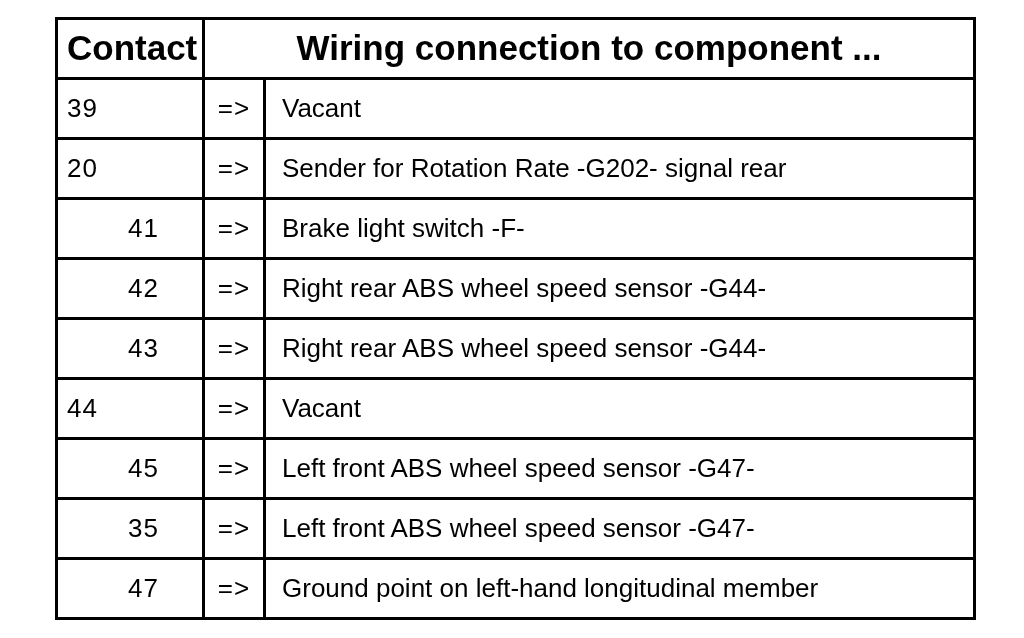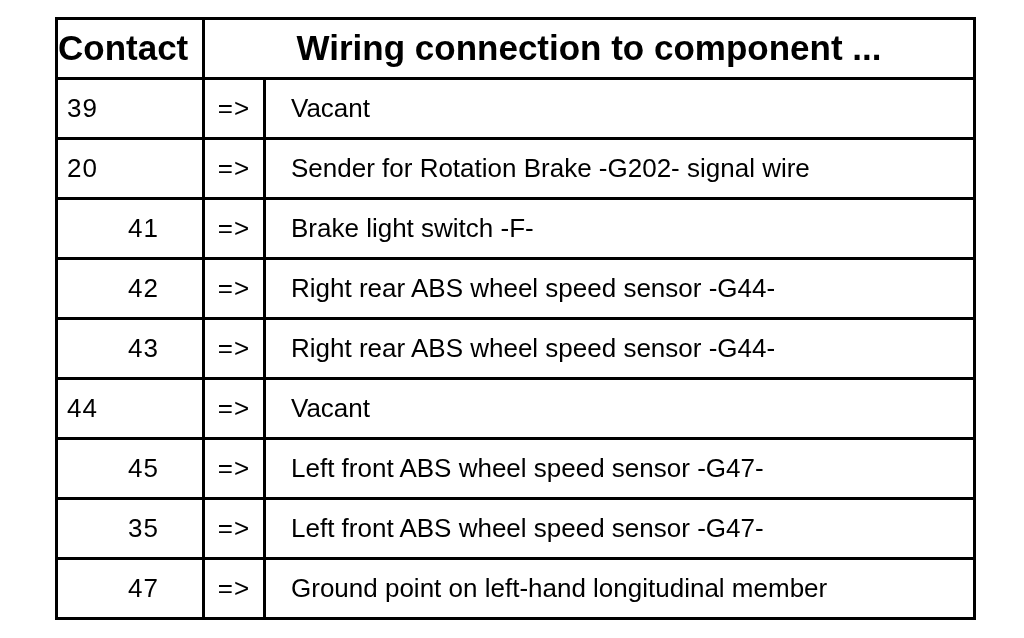--- a/index.html
+++ b/index.html
@@ -40,39 +40,40 @@
     overflow: hidden;
     white-space: nowrap;
   }
   .wiring-table thead th {
     font-weight: bold;
     font-size: 35px;
     height: 57px;
   }
   th.header-contact {
     text-align: left;
+    padding-left: 9px;
   }
   th.header-component {
     text-align: center;
   }
   td.contact-cell {
     text-align: left;
     padding-left: 9px;
     letter-spacing: 1px;
   }
   td.contact-cell.indent {
     padding-left: 70px;
   }
   td.arrow-cell {
     text-align: center;
     letter-spacing: 1px;
   }
   td.component-cell {
     text-align: left;
-    padding-left: 25px;
+    padding-left: 16px;
   }
 </style>
 </head>
 <body>
 
 <div class="table-wrap">
   <table class="wiring-table">
     <colgroup>
       <col class="col-contact">
       <col class="col-arrow">
@@ -86,21 +87,21 @@
     </thead>
     <tbody>
       <tr>
         <td class="contact-cell">39</td>
         <td class="arrow-cell">=&gt;</td>
         <td class="component-cell">Vacant</td>
       </tr>
       <tr>
         <td class="contact-cell">20</td>
         <td class="arrow-cell">=&gt;</td>
-        <td class="component-cell">Sender for Rotation Brake -G202- signal wire</td>
+        <td class="component-cell">Sender for Rotation Rate -G202- signal rear</td>
       </tr>
       <tr>
         <td class="contact-cell indent">41</td>
         <td class="arrow-cell">=&gt;</td>
         <td class="component-cell">Brake light switch -F-</td>
       </tr>
       <tr>
         <td class="contact-cell indent">42</td>
         <td class="arrow-cell">=&gt;</td>
         <td class="component-cell">Right rear ABS wheel speed sensor -G44-</td>

